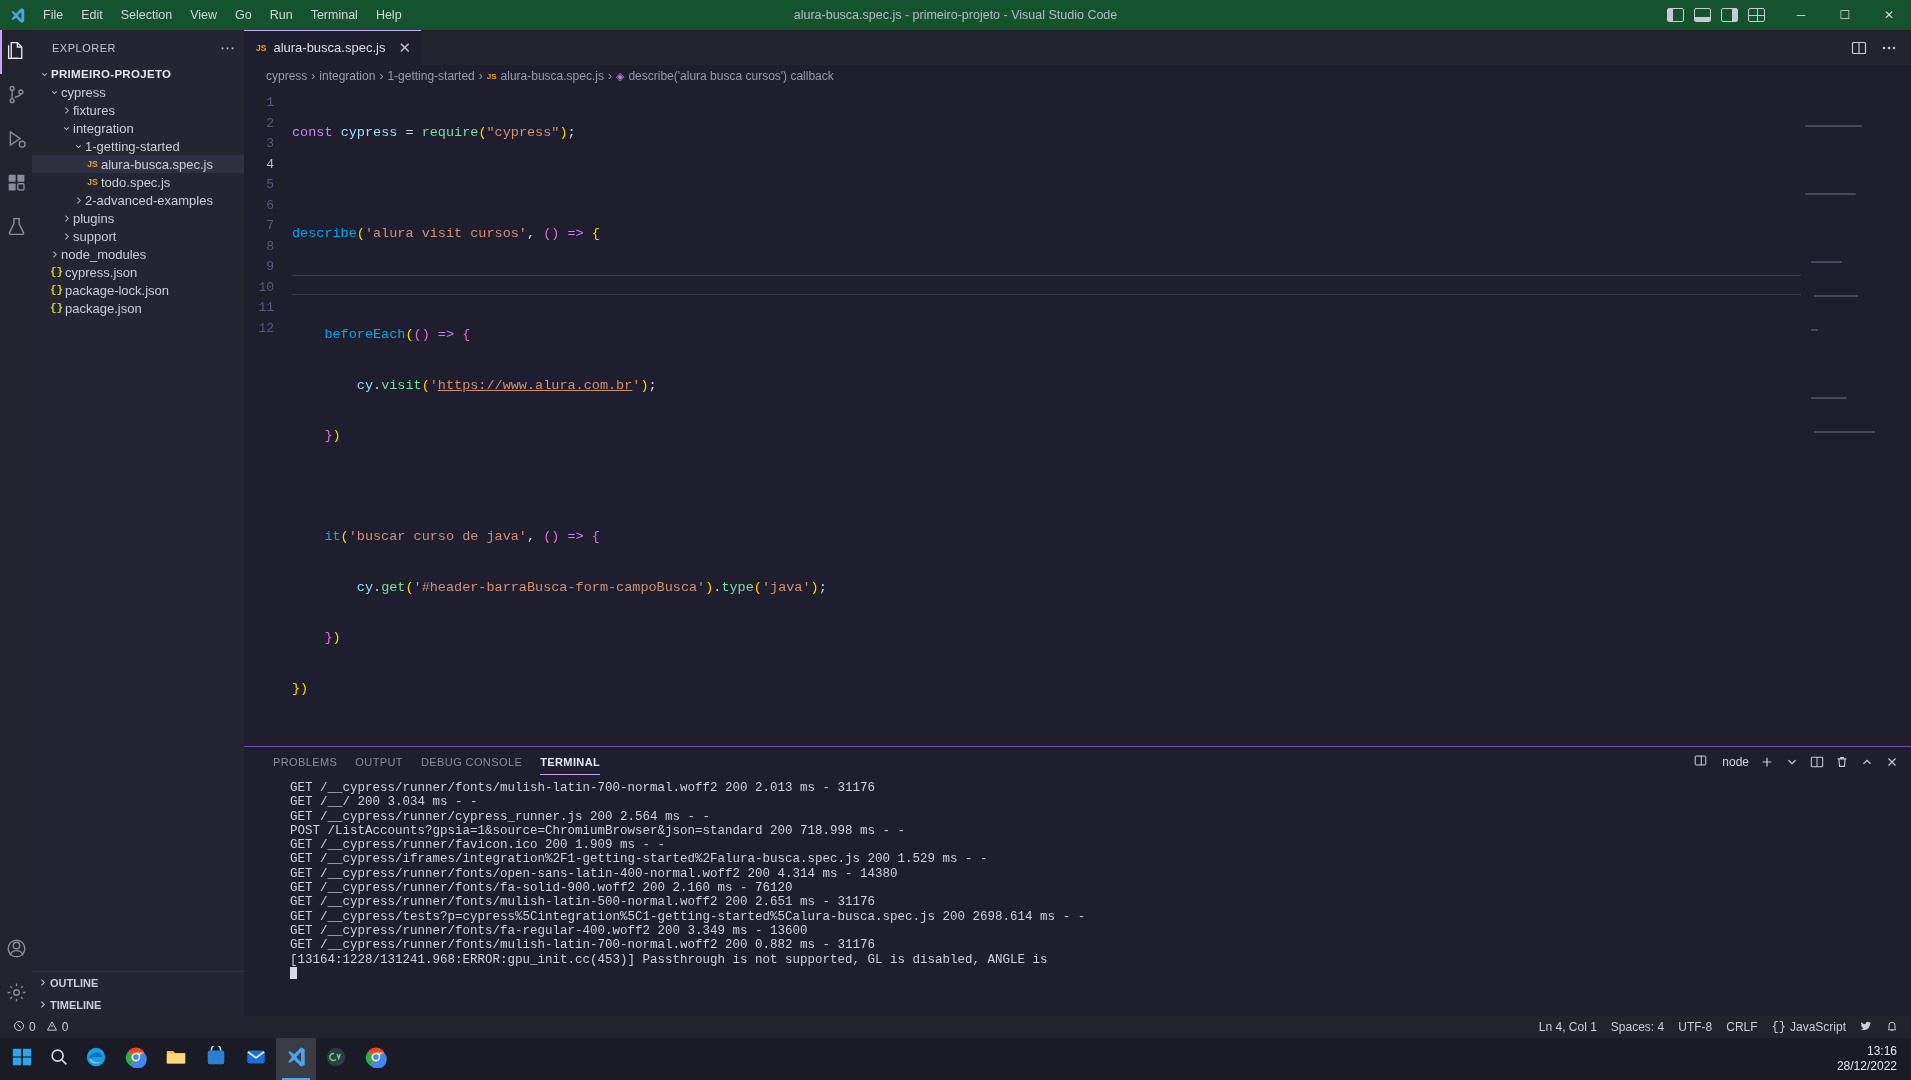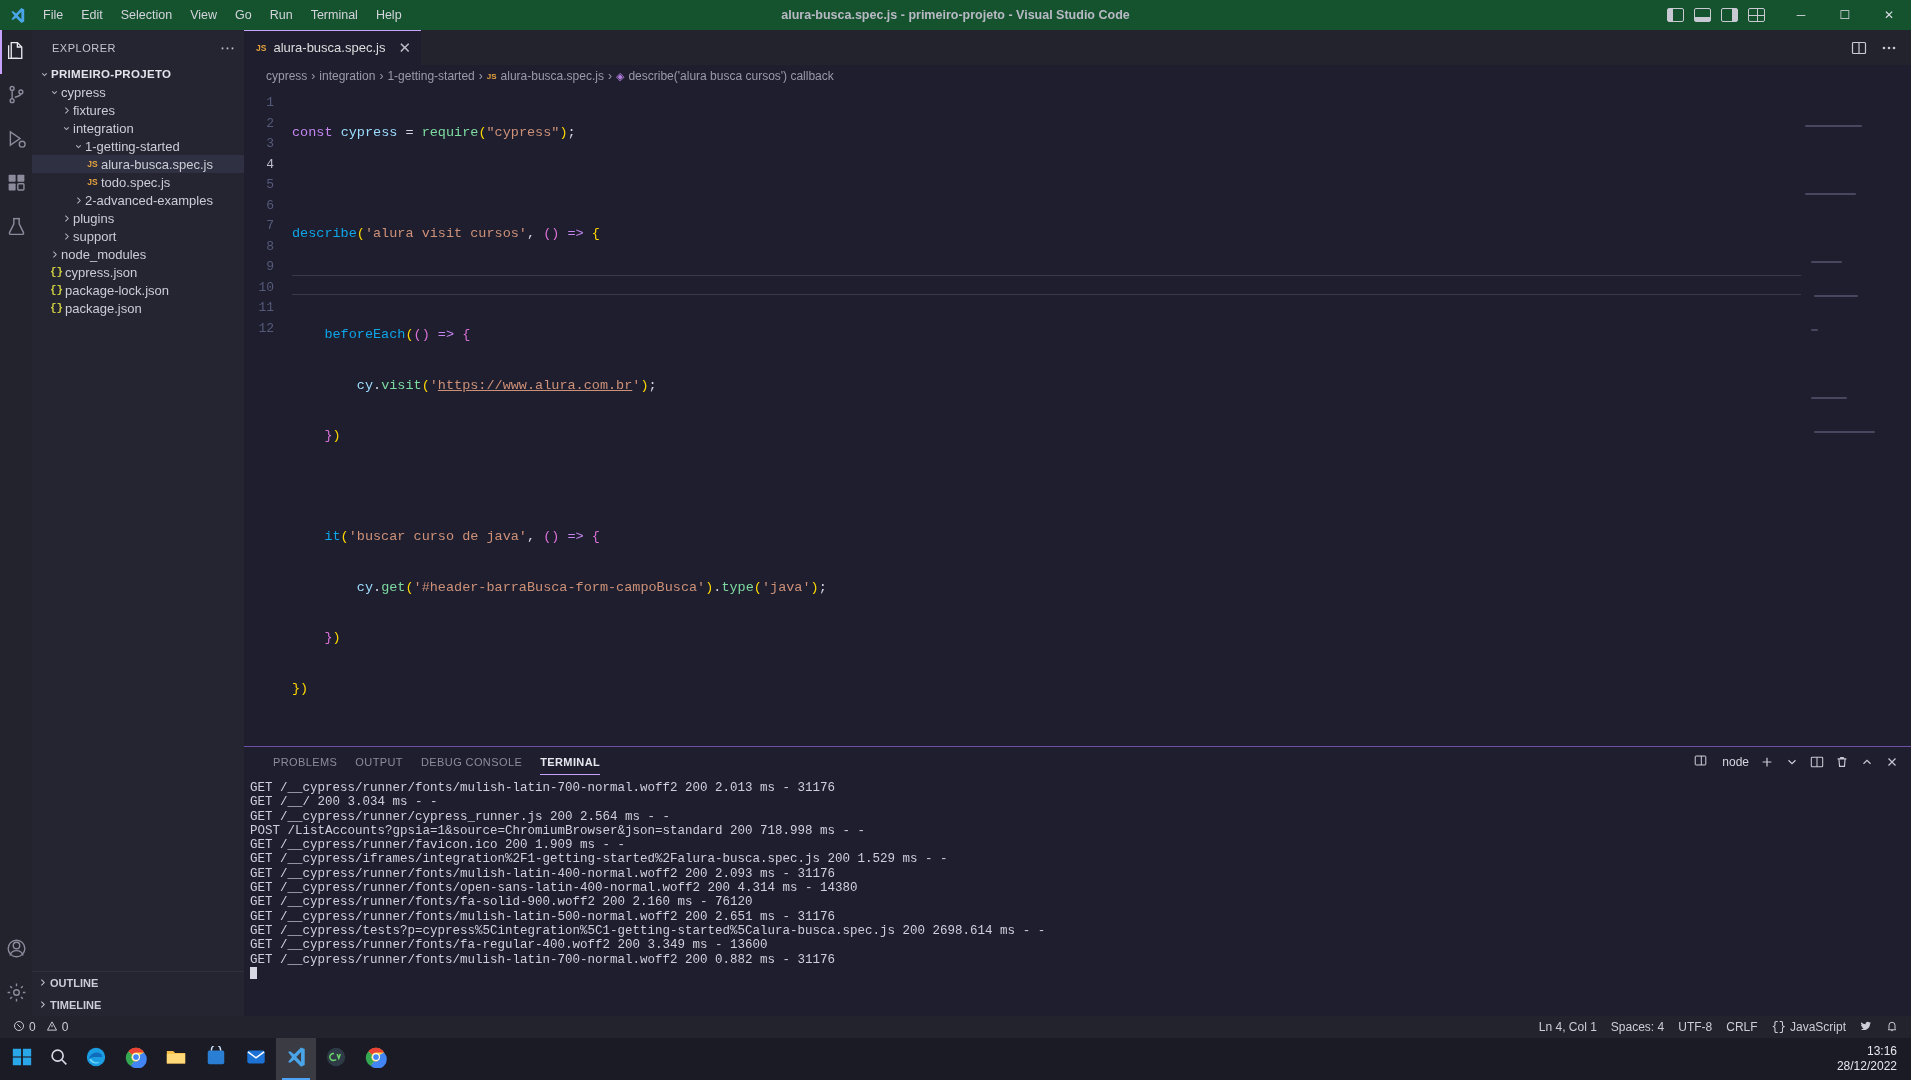--- a/index.html
+++ b/index.html
@@ -22,21 +22,21 @@
   .vscode-logo { width: 34px; display: flex; align-items: center; justify-content: center; }
   .vscode-logo svg { width: 17px; height: 17px; }
   .menu { display: flex; align-items: center; height: 100%; }
   .menu-item {
     padding: 0 9px; height: 100%;
     display: flex; align-items: center;
     font-size: 12.5px; color: #d4d4de; cursor: default;
   }
   .window-title {
     position: absolute; left: 0; right: 0; text-align: center;
-    font-size: 12.5px; color: #b9b9c6; pointer-events: none; font-weight: bold;
+    font-size: 12.5px; color: #b9b9c6; pointer-events: none;
   }
   .titlebar-right { margin-left: auto; display: flex; align-items: center; height: 100%; z-index: 2; }
   .layout-icons { display: flex; align-items: center; gap: 10px; padding-right: 14px; }
   .layout-icons .li { width: 17px; height: 14px; position: relative; cursor: pointer; }
   .li .box { position: absolute; inset: 0; border: 1.3px solid #c9c9d4; border-radius: 2px; }
   .li .fillL { position: absolute; left: 1px; top: 1px; bottom: 1px; width: 5px; background: #c9c9d4; }
   .li .fillR { position: absolute; right: 1px; top: 1px; bottom: 1px; width: 5px; background: #c9c9d4; }
   .li .fillB { position: absolute; left: 1px; right: 1px; bottom: 1px; height: 4px; background: #c9c9d4; }
   .li .grid { position: absolute; inset: 0; border: 1.3px solid #c9c9d4; border-radius: 2px; }
   .li .gv { position: absolute; top: 0; bottom: 0; left: 50%; width: 1.3px; background: #c9c9d4; }
@@ -180,21 +180,21 @@
     content: ""; position: absolute; left: 9px; right: 9px; bottom: 2px; height: 1px; background: #c8a2ff;
   }
   .panel-right { margin-left: auto; display: flex; align-items: center; gap: 11px; padding-right: 12px; color: #cacad6; font-size: 12px; }
   .panel-right .pi { cursor: pointer; display: flex; align-items: center; gap: 3px; }
   .panel-right .pi svg { width: 14px; height: 14px; }
   .term-select { display: flex; align-items: center; gap: 15px; font-size: 12px; color: #d6d6e0; cursor: pointer; }
   .term-body {
     flex: 1 1 auto; padding: 4px 0 0 6px; overflow: hidden;
     font-family: "Liberation Mono", monospace; font-size: 12.5px; color: #cfcfdc; line-height: 14.3px;
   }
-  .term-line { white-space: pre; }
+  .term-line { white-space: pre; margin-left: 40px; }
   .cursor-block { display: inline-block; width: 7px; height: 12px; background: #d8d8e4; vertical-align: -2px; }
 
   
   .statusbar {
     height: 22px; flex: 0 0 22px; background: #23232e; display: flex; align-items: center;
     color: #cdcdd8; font-size: 12px; padding: 0 6px;
   }
   .sb { padding: 0 7px; height: 22px; display: flex; align-items: center; gap: 4px; cursor: pointer; white-space: nowrap; }
   .sb svg { width: 12px; height: 12px; }
   .sb-right { margin-left: auto; display: flex; align-items: center; }
@@ -606,27 +606,27 @@
         </div>
       </div>
 
       <div class="term-body">
         <div class="term-line">GET /__cypress/runner/fonts/mulish-latin-700-normal.woff2 200 2.013 ms - 31176</div>
         <div class="term-line">GET /__/ 200 3.034 ms - -</div>
         <div class="term-line">GET /__cypress/runner/cypress_runner.js 200 2.564 ms - -</div>
         <div class="term-line">POST /ListAccounts?gpsia=1&amp;source=ChromiumBrowser&amp;json=standard 200 718.998 ms - -</div>
         <div class="term-line">GET /__cypress/runner/favicon.ico 200 1.909 ms - -</div>
         <div class="term-line">GET /__cypress/iframes/integration%2F1-getting-started%2Falura-busca.spec.js 200 1.529 ms - -</div>
-        <div class="term-line">GET /__cypress/runner/fonts/mulish-latin-400-normal.woff2 200 2.093 ms - 31176</div>
         <div class="term-line">GET /__cypress/runner/fonts/open-sans-latin-400-normal.woff2 200 4.314 ms - 14380</div>
         <div class="term-line">GET /__cypress/runner/fonts/fa-solid-900.woff2 200 2.160 ms - 76120</div>
         <div class="term-line">GET /__cypress/runner/fonts/mulish-latin-500-normal.woff2 200 2.651 ms - 31176</div>
         <div class="term-line">GET /__cypress/tests?p=cypress%5Cintegration%5C1-getting-started%5Calura-busca.spec.js 200 2698.614 ms - -</div>
         <div class="term-line">GET /__cypress/runner/fonts/fa-regular-400.woff2 200 3.349 ms - 13600</div>
         <div class="term-line">GET /__cypress/runner/fonts/mulish-latin-700-normal.woff2 200 0.882 ms - 31176</div>
+        <div class="term-line">[13164:1228/131241.968:ERROR:gpu_init.cc(453)] Passthrough is not supported, GL is disabled, ANGLE is</div>
         <div class="term-line"><span class="cursor-block"></span></div>
       </div>
     </div>
   </div>
 </div>
 
 <div class="statusbar">
   <div class="sb">
     <span>
       <svg viewBox="0 0 16 16" fill="none" stroke="currentColor" stroke-width="1.3">

